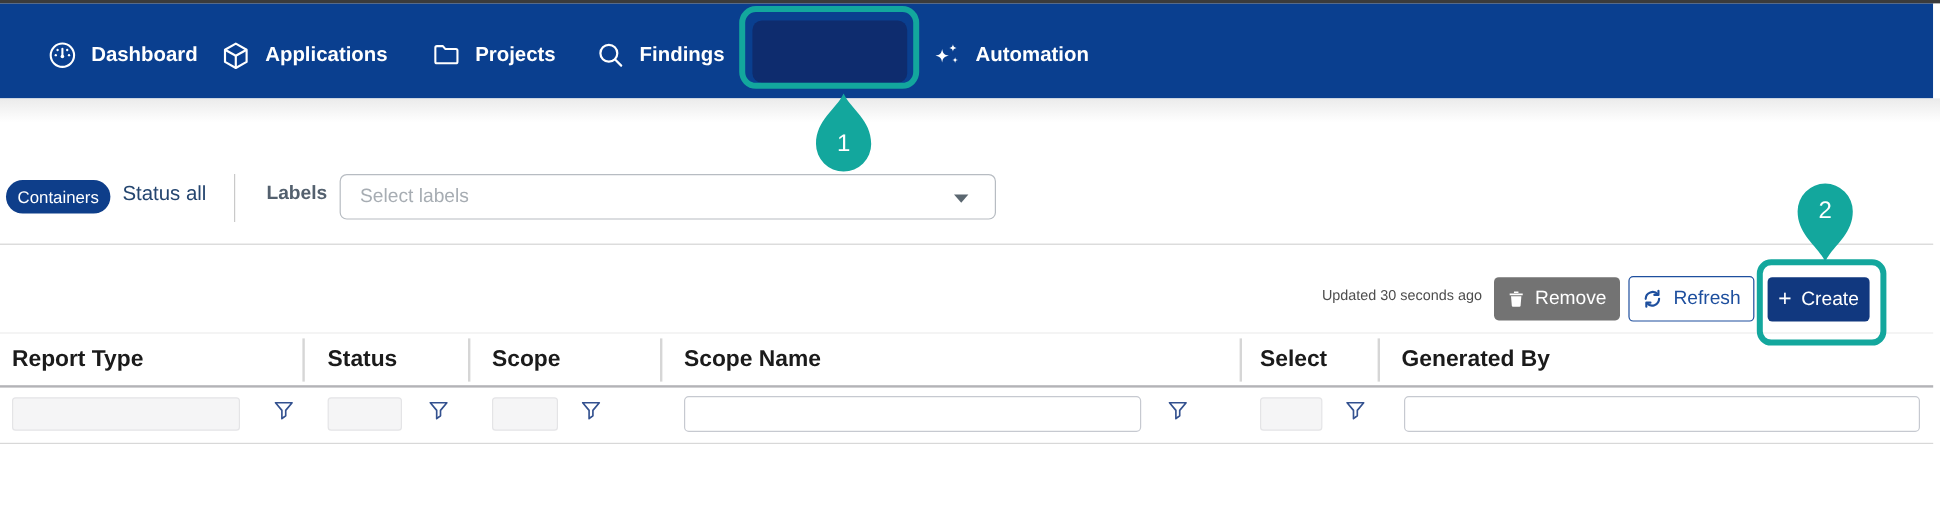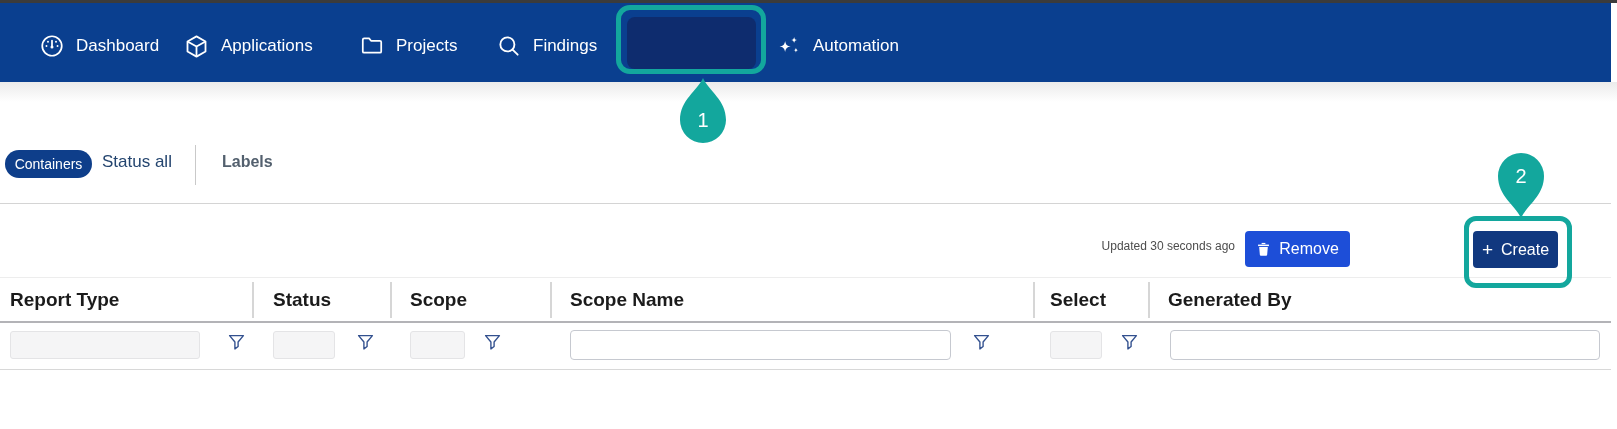--- a/index.html
+++ b/index.html
@@ -5,21 +5,21 @@
   * { margin:0; padding:0; box-sizing:border-box; }
   html,body { background:#ffffff; }
   body { font-family:"Liberation Sans", sans-serif; }
   .page { position:relative; width:1617px; height:429px; background:#ffffff; overflow:hidden; }
 
   
   .top-strip { position:absolute; left:0; top:0; width:1617px; height:3px; background:#3b3b3b; }
 
   
   .navbar { position:absolute; left:0; top:3px; width:1611px; height:79px; background:#0a3f8f; }
-  .nav-item { position:absolute; top:0; height:86px; display:flex; align-items:center; gap:11px; color:#ffffff; font-size:17px; font-weight:400; cursor:pointer; }
+  .nav-item { position:absolute; top:0; height:86px; display:flex; align-items:center; gap:11px; color:#ffffff; font-size:17px; font-weight:700; cursor:pointer; }
   .nav-icon { display:flex; align-items:center; justify-content:center; width:27px; height:27px; }
   .nav-pill { position:absolute; left:627px; top:14px; width:129px; height:52px; background:#0e2c6e; border-radius:8px; }
   .right-gap { position:absolute; left:1611px; top:3px; width:6px; height:79px; background:#ffffff; }
 
   
   .nav-shadow { position:absolute; left:0; top:82px; width:1617px; height:20px; background:linear-gradient(#ebebeb, #ffffff); }
 
   
   .hl-box1 { position:absolute; left:616px; top:5px; width:150px; height:69px; border:5px solid #13a79d; border-radius:14px; }
   .hl-box2 { position:absolute; left:1464px; top:216px; width:108px; height:72px; border:5px solid #13a79d; border-radius:12px; }
@@ -37,21 +37,21 @@
   .labels-label { position:absolute; left:222px; top:153px; font-size:16px; font-weight:700; color:#53606e; }
   .labels-select { position:absolute; left:283px; top:145px; width:547px; height:38px; background:#ffffff; border:1px solid #b7bcc2; border-radius:6px; display:flex; align-items:center; cursor:pointer; }
   .labels-placeholder { margin-left:16px; font-size:16px; color:#a7adb3; }
   .caret { position:absolute; right:22px; top:16px; width:0; height:0; border-left:6px solid transparent; border-right:6px solid transparent; border-top:7px solid #5b6770; }
 
   
   .toolbar-line-top { position:absolute; left:0; top:203px; width:1611px; height:1px; background:#d4d4d4; }
   .toolbar-line-bottom { position:absolute; left:0; top:277px; width:1611px; height:1px; background:#ededed; }
   .updated-text { position:absolute; right:382px; top:239px; font-size:12px; color:#4d4d4d; }
   .btn { position:absolute; display:flex; align-items:center; justify-content:center; gap:8px; border-radius:4px; font-size:16px; cursor:pointer; }
-  .btn-remove { left:1245px; top:231px; width:105px; height:36px; background:#1d4ed8; color:#ffffff; }
+  .btn-remove { left:1245px; top:231px; width:105px; height:36px; background:#737373; color:#ffffff; }
   .btn-refresh { left:1357px; top:230px; width:105px; height:38px; background:#ffffff; border:1px solid #1e4f9e; color:#1e4f9e; }
   .btn-create { left:1473px; top:231px; width:85px; height:37px; background:#11387f; color:#ffffff; }
 
   
   .th { position:absolute; top:289px; font-size:19px; font-weight:700; color:#1b1b1b; }
   .col-div { position:absolute; top:282px; width:2px; height:36px; background:#d6d6d6; }
   .header-border { position:absolute; left:0; top:321px; width:1611px; height:2px; background:#b3b3b7; }
   .filter-border { position:absolute; left:0; top:369px; width:1611px; height:1px; background:#d8d8d8; }
 
   
@@ -136,36 +136,51 @@
     </svg>
     <div class="marker-num">1</div>
   </div>
 
   <div class="containers-pill">
     <span>Containers</span>
   </div>
   <div class="select-all">Status all</div>
   <div class="v-div"></div>
   <div class="labels-label">Labels</div>
+  <div class="labels-select">
+    <span class="labels-placeholder">Select labels</span>
+    <span class="caret"></span>
+  </div>
 
   <div class="toolbar-line-top"></div>
   <div class="toolbar-line-bottom"></div>
   <div class="updated-text">Updated 30 seconds ago</div>
 
   <div class="btn btn-remove">
     <span style="display:flex">
       <svg width="15" height="16" viewBox="0 0 16 16" fill="#ffffff">
         <path d="M6 1.5 h4 v1.3 h-4 Z"></path>
         <path d="M2.2 3.3 h11.6 v1.6 H2.2 Z"></path>
         <path d="M3.4 5.8 h9.2 l-.7 8.3 a1.1 1.1 0 0 1 -1.1 1 H5.2 a1.1 1.1 0 0 1 -1.1 -1 Z"></path>
       </svg>
     </span>
     <span>Remove</span>
   </div>
 
+  <div class="btn btn-refresh">
+    <span style="display:flex">
+      <svg width="18" height="18" viewBox="0 0 20 20" fill="none" stroke="#1e4f9e" stroke-width="2" stroke-linecap="round" stroke-linejoin="round">
+        <path d="M3.8 10 a6.4 6.4 0 0 1 11.3 -4"></path>
+        <path d="M15.6 2.6 v3.8 h-3.8"></path>
+        <path d="M16.2 10 a6.4 6.4 0 0 1 -11.3 4"></path>
+        <path d="M4.4 17.4 v-3.8 h3.8"></path>
+      </svg>
+    </span>
+    <span>Refresh</span>
+  </div>
 
   <div class="btn btn-create">
     <span style="font-size:19px; font-weight:400;">+</span>
     <span>Create</span>
   </div>
 
   <div class="hl-box2"></div>
   <div class="marker marker2">
     <svg width="50" height="70" viewBox="0 0 50 70">
       <path d="M25 68 C19 55 2 46 2 26 A23 23 0 1 1 48 26 C48 46 31 55 25 68 Z" fill="#13a79d"></path>

